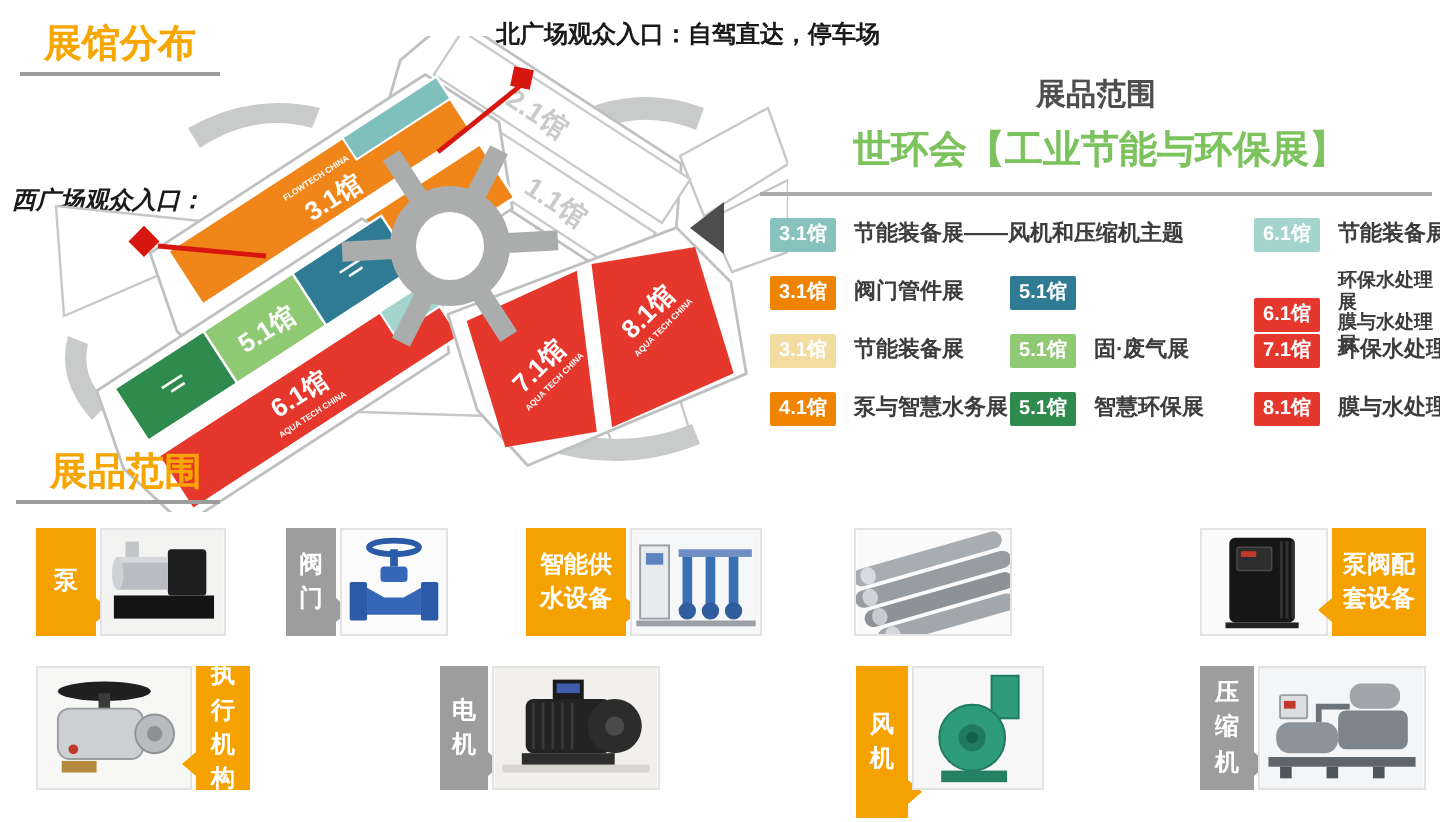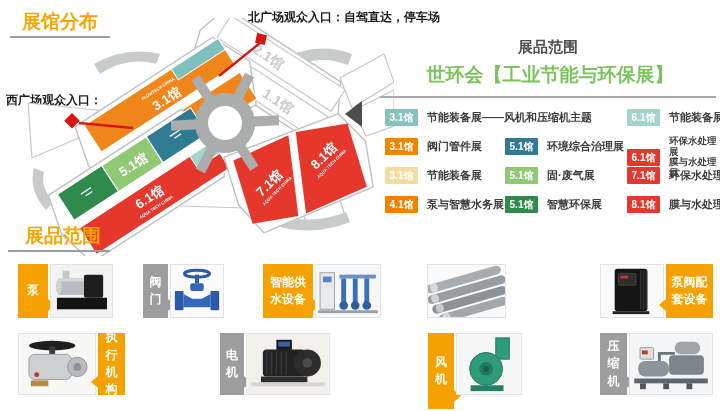--- a/index.html
+++ b/index.html
@@ -42,21 +42,21 @@
 </style>
 </head>
 <body>
 
 <div class="stage">
 
   <div class="sec-title" style="left:22px;top:9px;">展馆分布</div>
   <div class="rule" style="left:10px;top:36px;width:100px;"></div>
 
   <div class="entrance" style="left:248px;top:10px;">北广场观众入口：自驾直达，停车场</div>
-  <div class="entrance" style="left:6px;top:93px;">
+  <div class="entrance" style="left:6px;top:93px;font-style:italic;">
     <div>西广场观众入口：</div>
     <div class="west-l2">地铁直达</div>
   </div>
 
   <svg class="abs" style="left:22px;top:18px;" width="372" height="238" viewBox="0 0 372 238">
 
     <g fill="#ffffff" stroke="#C6C8C8" stroke-width="1.2" stroke-linejoin="round">
       <polygon points="6,85 112,96 10,140"></polygon>
       <polygon points="168,140 210,142 222,190 158,188"></polygon>
       <polygon points="246,96 300,72 306,116"></polygon>
@@ -162,21 +162,20 @@
     <span class="badge" style="background: rgb(242, 220, 160);">3.1馆</span>
     <span class="lg-label">节能装备展</span>
   </div>
   <div class="lg" style="left:385px;top:196px;">
     <span class="badge" style="background: rgb(240, 131, 0);">4.1馆</span>
     <span class="lg-label">泵与智慧水务展</span>
   </div>
 
   <div class="lg" style="left:505px;top:138px;">
     <span class="badge" style="background: rgb(47, 123, 147);">5.1馆</span>
-    <span class="lg-label">环境综合治理展</span>
   </div>
   <div class="lg" style="left:505px;top:167px;">
     <span class="badge" style="background: rgb(143, 201, 115);">5.1馆</span>
     <span class="lg-label">固·废气展</span>
   </div>
   <div class="lg" style="left:505px;top:196px;">
     <span class="badge" style="background: rgb(47, 138, 77);">5.1馆</span>
     <span class="lg-label">智慧环保展</span>
   </div>
 

